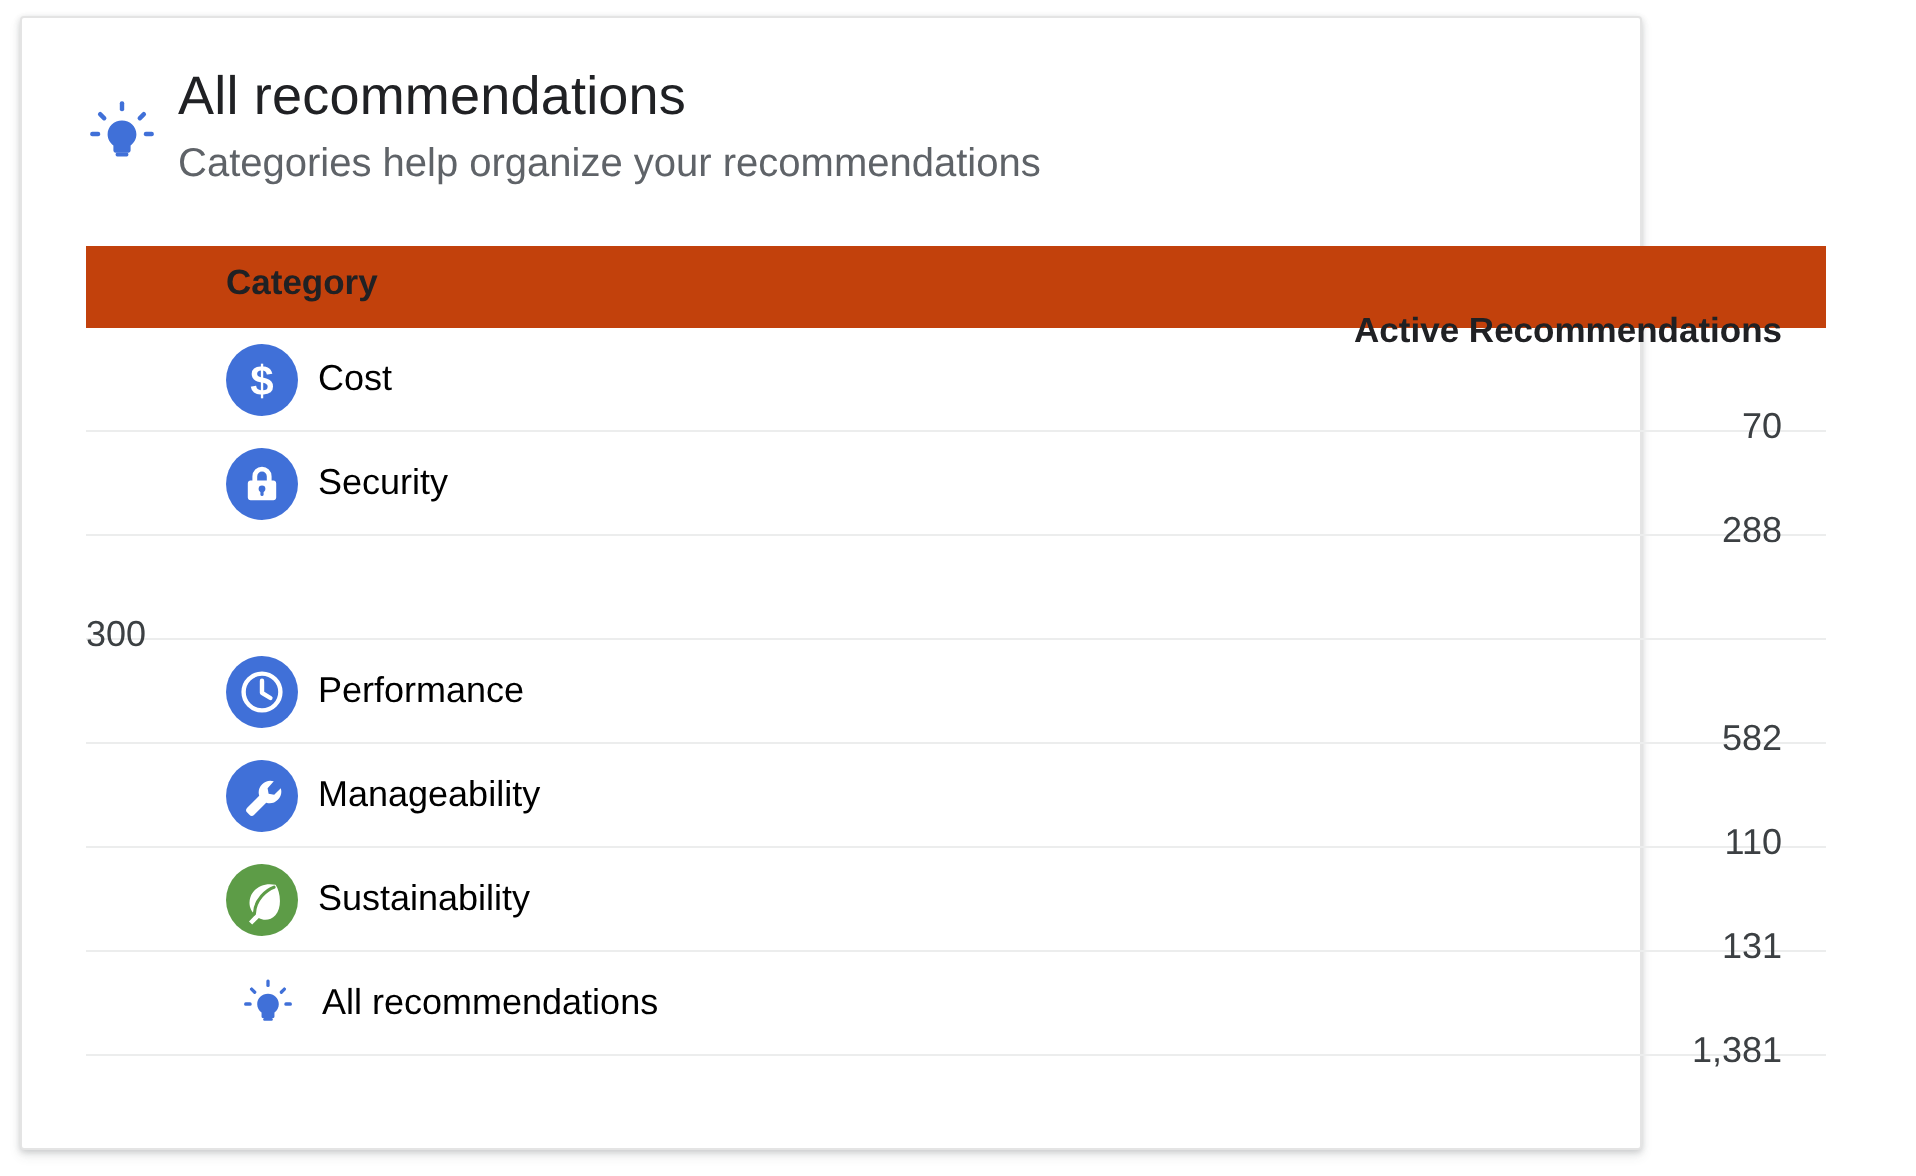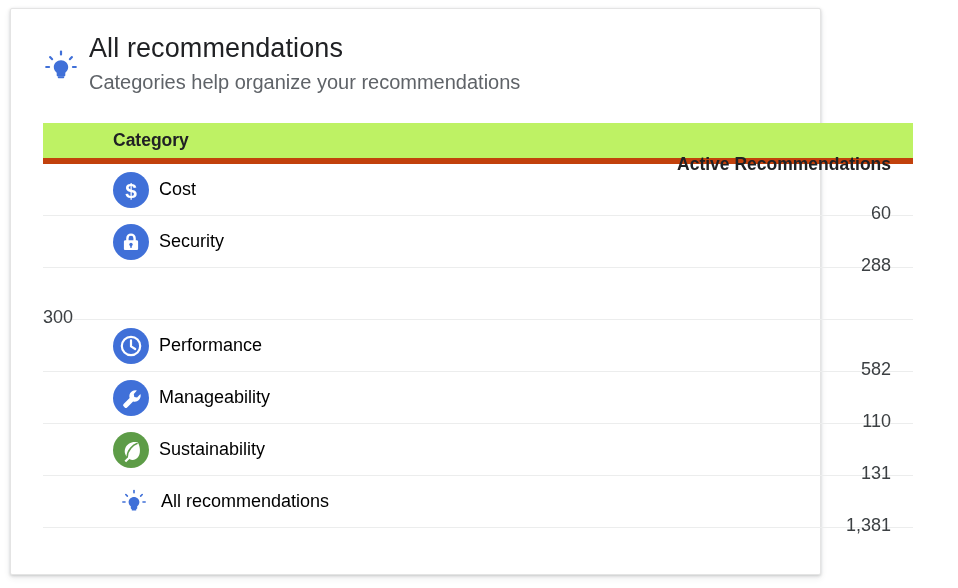--- a/index.html
+++ b/index.html
@@ -73,23 +73,23 @@
     width: 870px;
   }
   .rec-row {
     display: flex;
     align-items: center;
     height: 52px;
     border-bottom: 1px solid #eceded;
     box-sizing: border-box;
   }
   .rec-head-row {
-    background: #bef264;
+    background: #c2410c;
     height: 41px;
-    border-bottom: 6px solid #c2410c;
+    border-bottom: 4px solid #c2410c;
   }
   .col-cat {
     flex: 1 1 auto;
     display: flex;
     align-items: center;
     min-width: 0;
   }
   .col-num {
     flex: 0 0 auto;
     text-align: right;
@@ -168,21 +168,21 @@
     <div class="rec-row">
       <div class="col-cat">
         <span class="row-icon">
           <svg viewBox="0 0 36 36" width="36" height="36" aria-hidden="true">
             <circle cx="18" cy="18" r="18" fill="#4070d8"></circle>
             <text x="18" y="25.5" text-anchor="middle" font-family="'Liberation Sans', sans-serif" font-size="21" font-weight="bold" fill="#ffffff">$</text>
           </svg>
         </span>
         <span class="row-label">Cost</span>
       </div>
-      <div class="col-num row-value">60</div>
+      <div class="col-num row-value">70</div>
     </div>
 
     <div class="rec-row">
       <div class="col-cat">
         <span class="row-icon">
           <svg viewBox="0 0 36 36" width="36" height="36" aria-hidden="true">
             <circle cx="18" cy="18" r="18" fill="#4070d8"></circle>
             <path d="M13.2 16.3v-2.1a4.8 4.8 0 0 1 9.6 0v2.1h.9c.8 0 1.4.6 1.4 1.4v7.0c0 .8-.6 1.4-1.4 1.4H12.3c-.8 0-1.4-.6-1.4-1.4v-7.0c0-.8.6-1.4 1.4-1.4h.9zm2.4 0h4.8v-2.1a2.4 2.4 0 0 0-4.8 0v2.1z" fill="#ffffff"></path>
             <circle cx="18" cy="20.4" r="1.7" fill="#4070d8"></circle>
             <rect x="17.2" y="20.8" width="1.6" height="3.2" rx=".8" fill="#4070d8"></rect>

